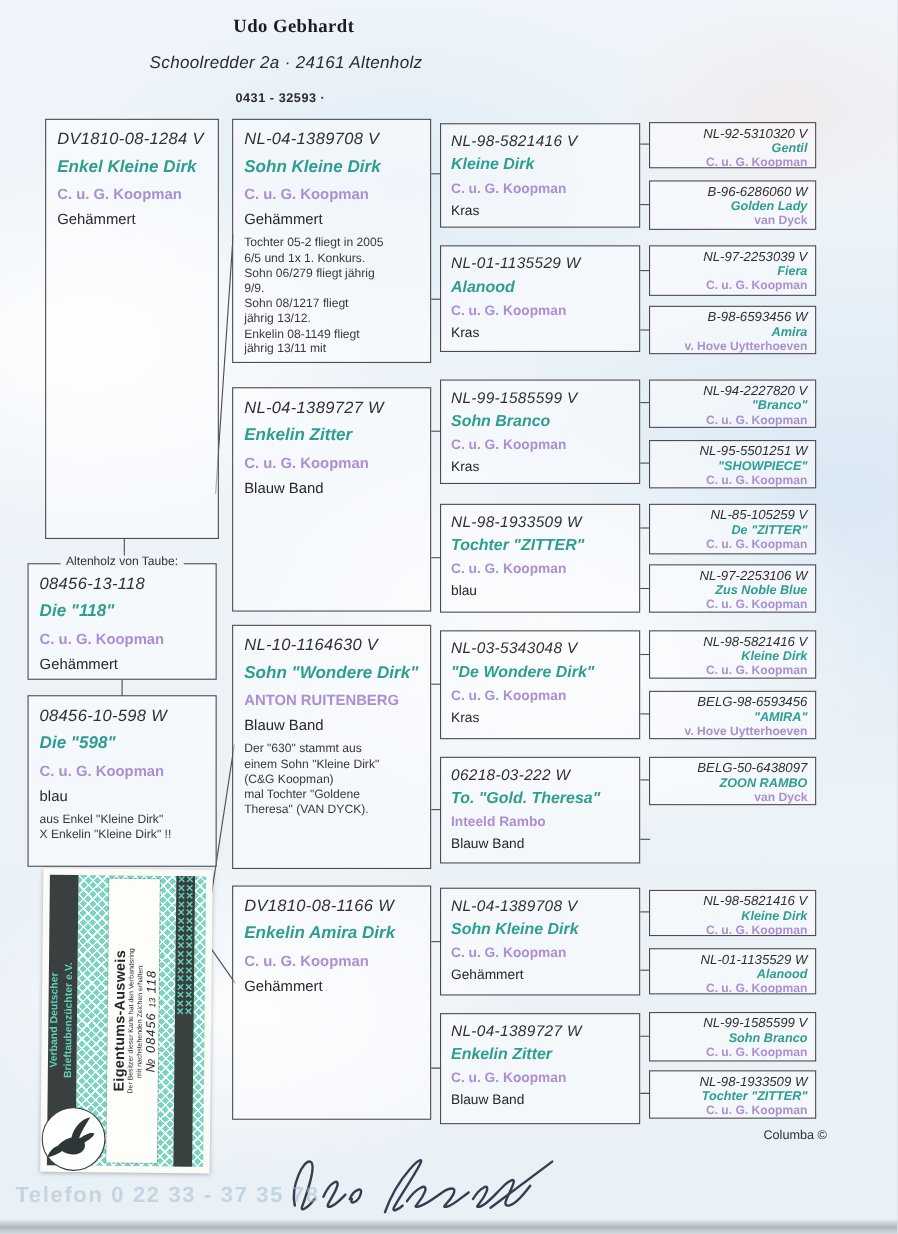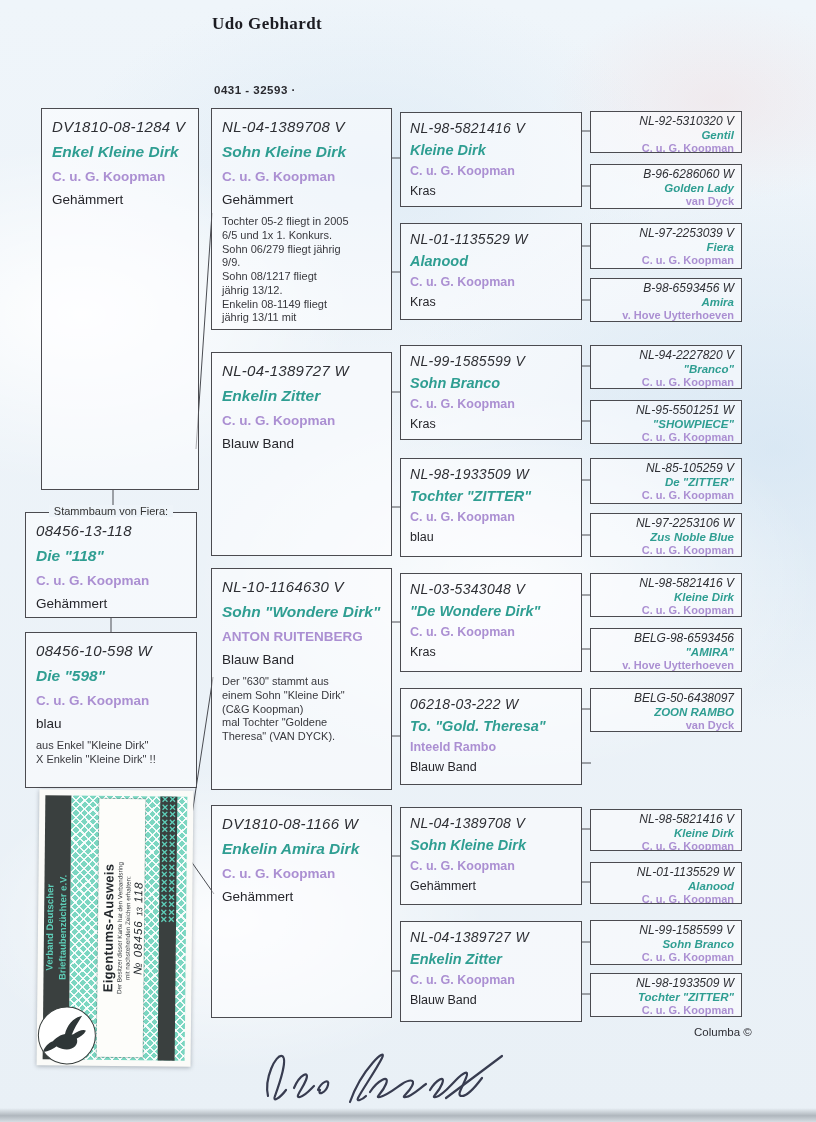--- a/index.html
+++ b/index.html
@@ -71,20 +71,21 @@
   .sig{position:absolute;left:250px;top:1040px;}
   .scan-edge{position:absolute;left:0;right:0;bottom:0;height:14px;
     background:linear-gradient(180deg,rgba(120,128,136,0) 0,rgba(105,112,120,.45) 55%,rgba(185,192,198,.4) 100%);}
 </style>
 </head>
 <body>
 
 <div class="page">
 
   <div class="h-name">Udo Gebhardt</div>
+  <div class="h-addr">Schoolredder 2a  ·  24161 Altenholz</div>
   <div class="h-phone">0431 - 32593 ·</div>
 
   <svg class="wires" width="816" height="1122">
     <line x1="113" y1="490" x2="113" y2="513"></line>
     <line x1="111" y1="618" x2="111" y2="633"></line>
     <line x1="196" y1="449" x2="212" y2="213"></line>
     <line x1="186" y1="854" x2="213" y2="677"></line>
     <line x1="186" y1="854" x2="214" y2="894"></line>
     <line x1="392" y1="158" x2="401" y2="158"></line>
       <line x1="392" y1="272" x2="401" y2="272"></line>
@@ -113,21 +114,21 @@
   </svg>
 
   <div class="box big" style="left:41px;top:108px;width:158px;height:382px">
     <div class="ring">DV1810-08-1284 V</div>
     <div class="bird">Enkel Kleine Dirk</div>
     <div class="breeder">C. u. G. Koopman</div>
     <div class="colorline">Gehämmert</div>
   </div>
 
   <div class="box big" style="left:25px;top:512px;width:172px;height:106px;overflow:visible">
-    <div class="legend"><span>Stammbaum von Fiera:</span></div>
+    <div class="legend"><span>Altenholz von Taube:</span></div>
     <div class="ring">08456-13-118</div>
     <div class="bird">Die "118"</div>
     <div class="breeder">C. u. G. Koopman</div>
     <div class="colorline">Gehämmert</div>
   </div>
   <div class="box big" style="left:25px;top:632px;width:172px;height:156px">
     <div class="ring">08456-10-598 W</div>
     <div class="bird">Die "598"</div>
     <div class="breeder">C. u. G. Koopman</div>
     <div class="colorline">blau</div>
@@ -333,15 +334,16 @@
       <path d="M18,56 C14,38 26,14 32,16 C38,18 30,42 25,56 C22,63 30,58 36,50"></path>
       <path d="M44,48 C50,34 60,30 56,40 C52,50 44,58 50,57 C55,56 60,50 64,46"></path>
       <path d="M68,50 C71,42 80,38 78,45 C76,53 67,56 70,50"></path>
       <path d="M100,62 C112,28 138,6 132,18 C126,30 112,50 108,58 C106,62 112,60 116,56"></path>
       <path d="M120,52 C128,40 140,34 136,44 C132,54 124,58 130,57 C138,55 146,48 152,44 C158,40 166,38 162,46 C158,54 150,58 156,57 C162,56 170,48 176,44"></path>
       <path d="M180,50 C186,40 196,34 192,44 C188,54 180,58 186,57 C192,56 200,46 206,40 C212,34 220,28 216,38 C212,48 206,56 212,56 C218,56 226,46 232,38"></path>
       <path d="M196,58 L252,16"></path>
     </g>
   </svg>
 
+  <div class="phone-wm">Telefon 0 22 33 - 37 35 78</div>
   <div class="columba">Columba ©</div>
   <div class="scan-edge"></div>
 </div>
 
 </body></html>

